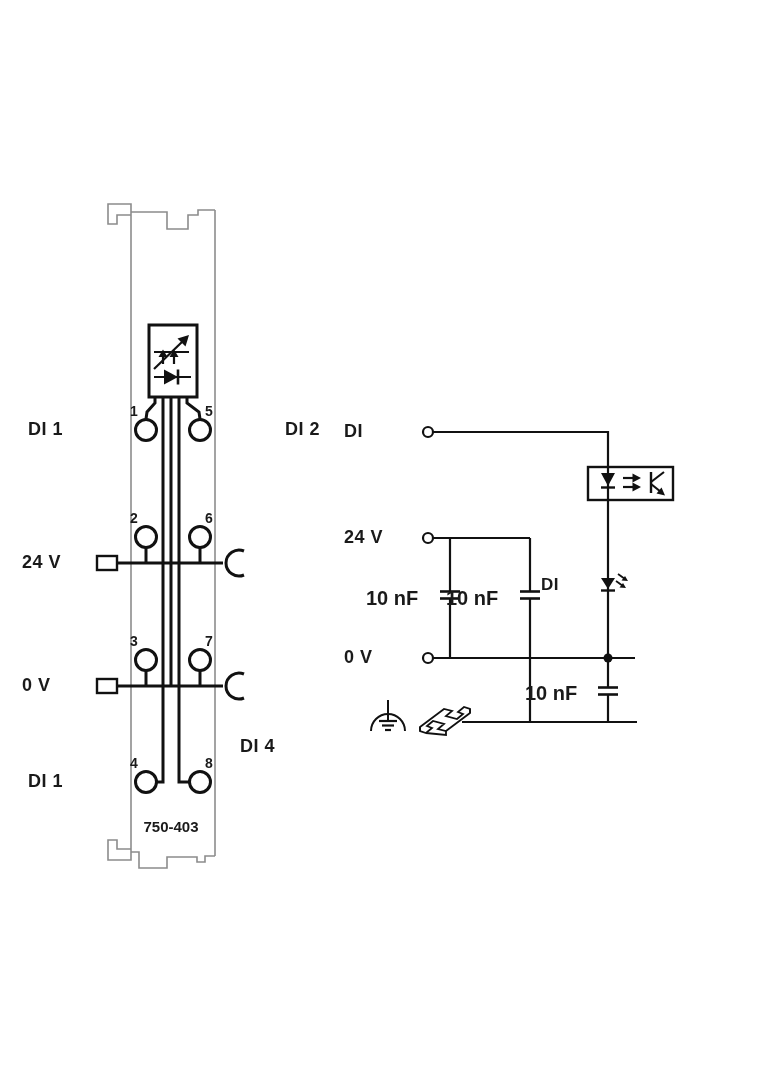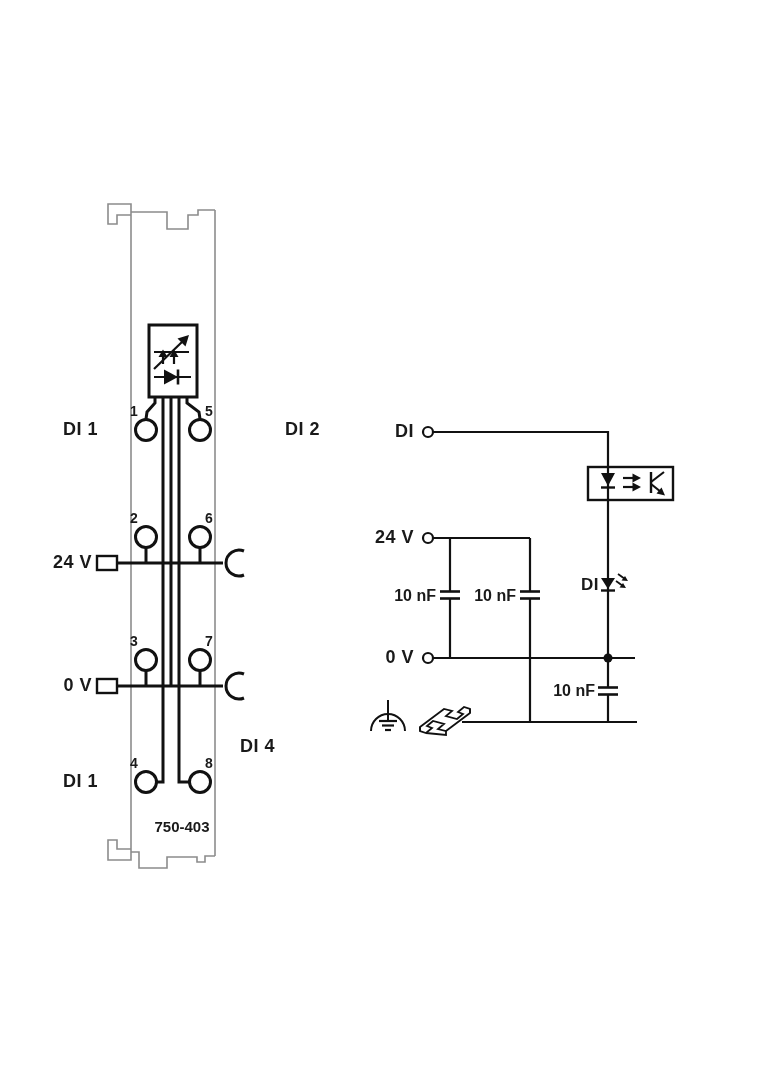--- a/index.html
+++ b/index.html
@@ -1,26 +1,26 @@
 <!DOCTYPE html>
 <html><head>
 <meta charset="utf-8">
 <style>
   html,body{margin:0;padding:0;background:#fff;}
   #stage{position:relative;width:784px;height:1066px;background:#fff;overflow:hidden;
          font-family:"Liberation Sans",sans-serif;color:#1a1a1a;}
   #stage svg{position:absolute;left:0;top:0;}
   .lbl{position:absolute;font-weight:bold;white-space:nowrap;line-height:1.2;}
-  .r{text-align:right;}
+  .r{}
   .l{text-align:left;}
   .c{text-align:center;}
   .f18{font-size:18px;letter-spacing:0.5px;}
   .f17{font-size:17px;letter-spacing:0.5px;}
-  .f16{font-size:16px;}
-  .f15{font-size:15px;padding-left:11px;}
+  .f16{font-size:20px;}
+  .f15{font-size:15px;}
   .tnum{position:absolute;font-weight:bold;font-size:14px;width:16px;text-align:center;line-height:16px;}
 </style>
 </head>
 <body>
 
 <div id="stage">
 
 <svg width="784" height="1066" viewBox="0 0 784 1066">
 
   <g stroke="#8c8c8c" stroke-width="1.6" fill="none">

